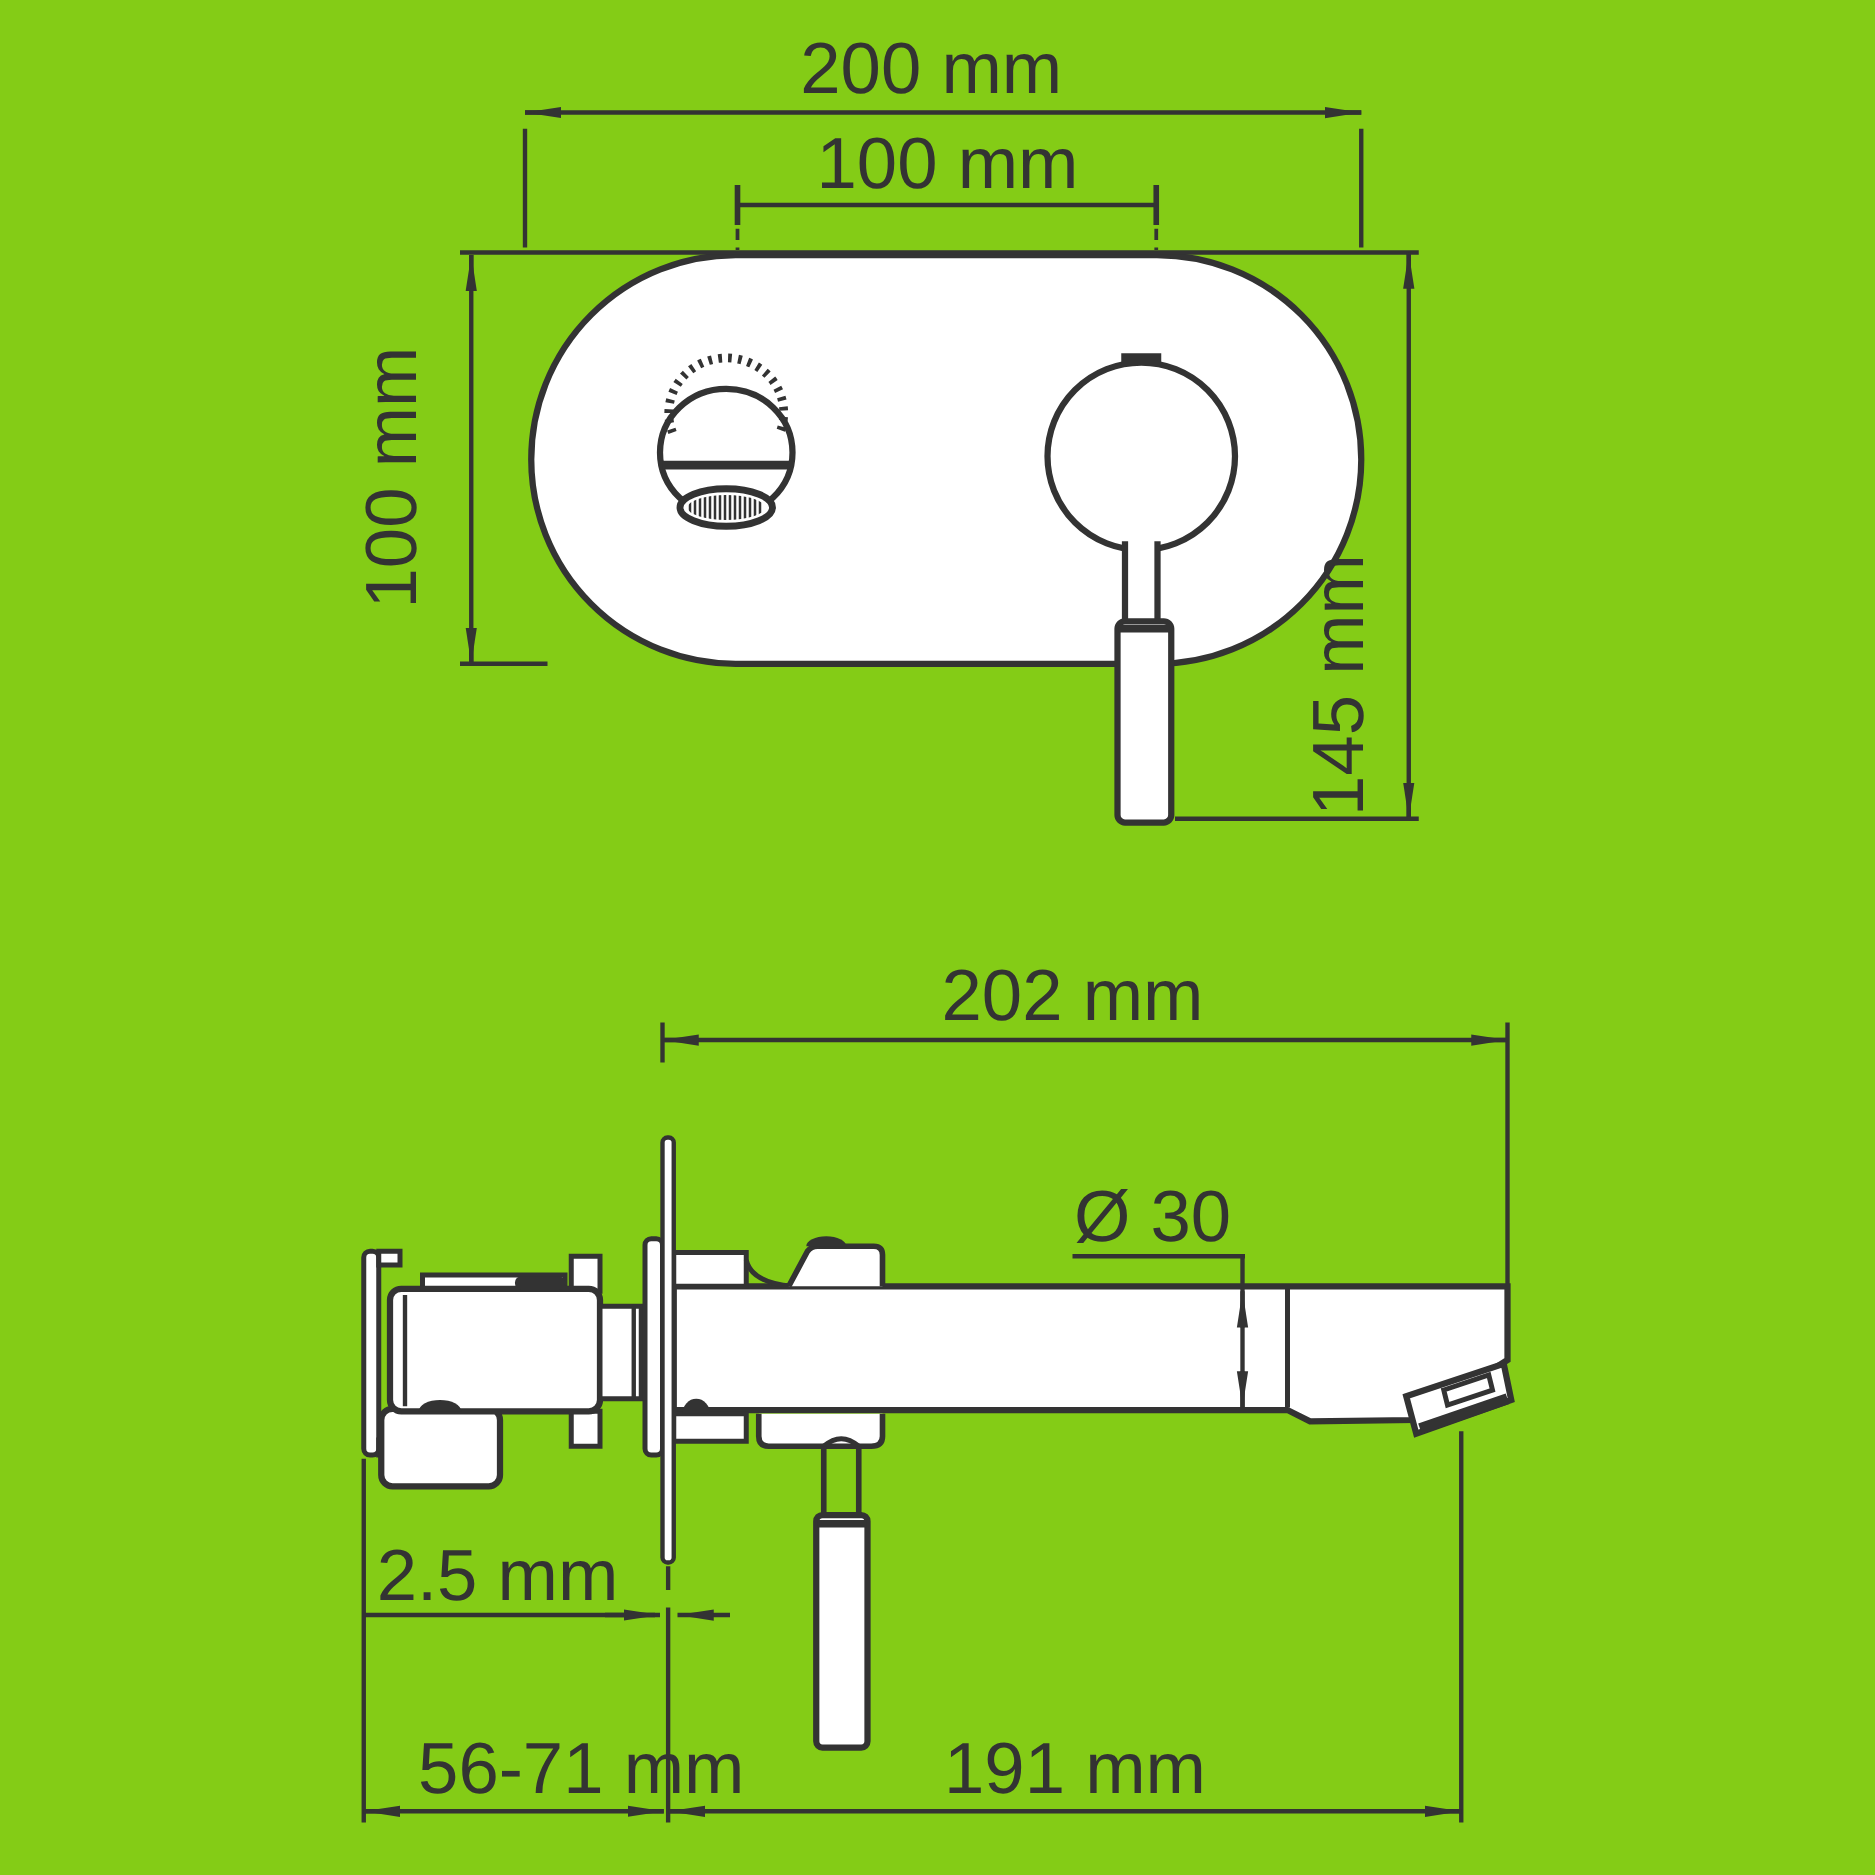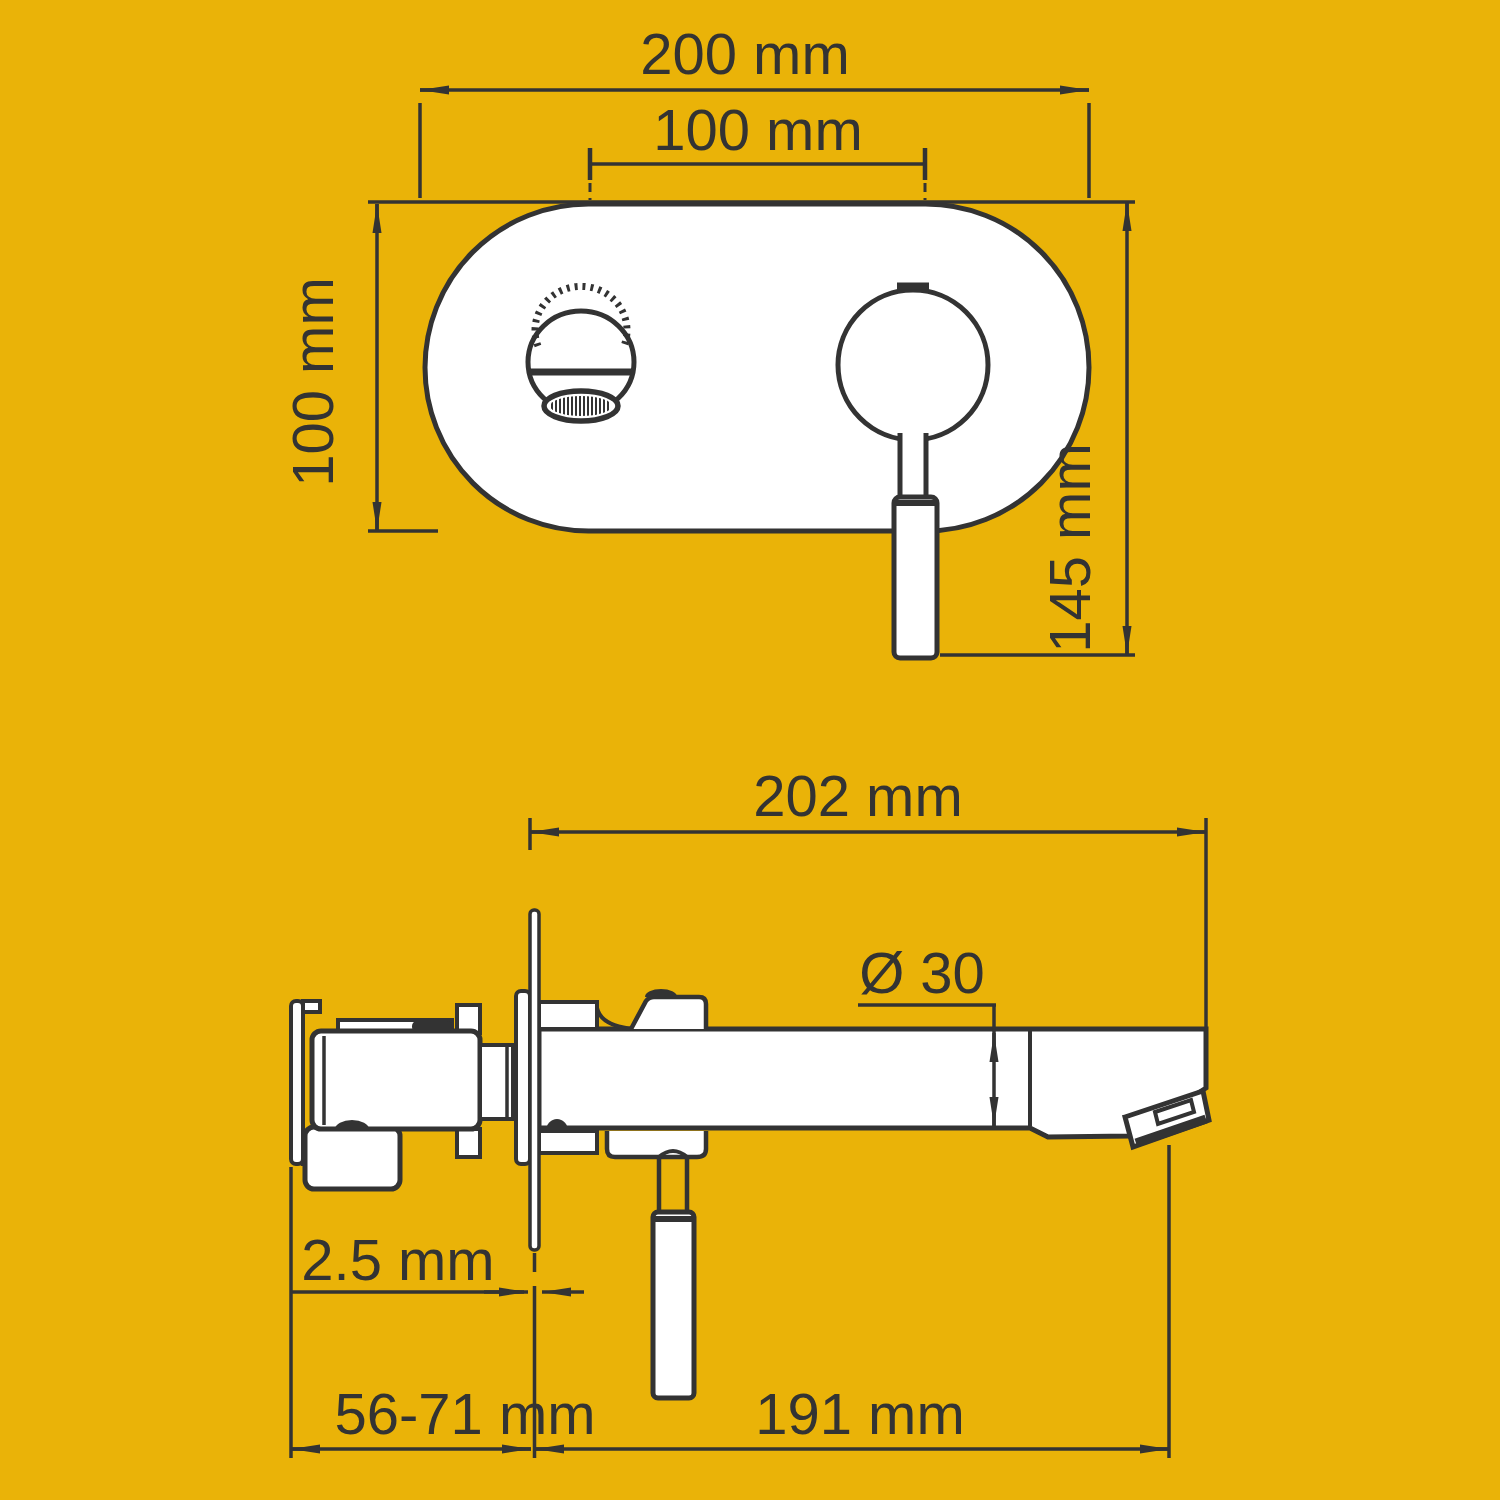--- a/index.html
+++ b/index.html
@@ -1,16 +1,16 @@
 <!DOCTYPE html>
 <html><head>
 <meta charset="utf-8">
 <style>
   html,body{margin:0;padding:0;background:#ffffff;}
-  #canvas{width:1500px;height:1500px;position:relative;background:#eab308;overflow:hidden;text-align:right;}
+  #canvas{width:1500px;height:1500px;position:relative;background:#84cc16;overflow:hidden;text-align:right;}
   svg{display:block;}
   .dim-text{font-family:"Liberation Sans",sans-serif;font-size:58px;fill:#333333;}
   .outline{stroke:#333333;fill:none;}
 </style>
 </head>
 <body>
 
 <div id="canvas">
 <svg width="1500" height="1500" viewBox="0 0 1500 1500" xmlns="http://www.w3.org/2000/svg">
   <defs>

